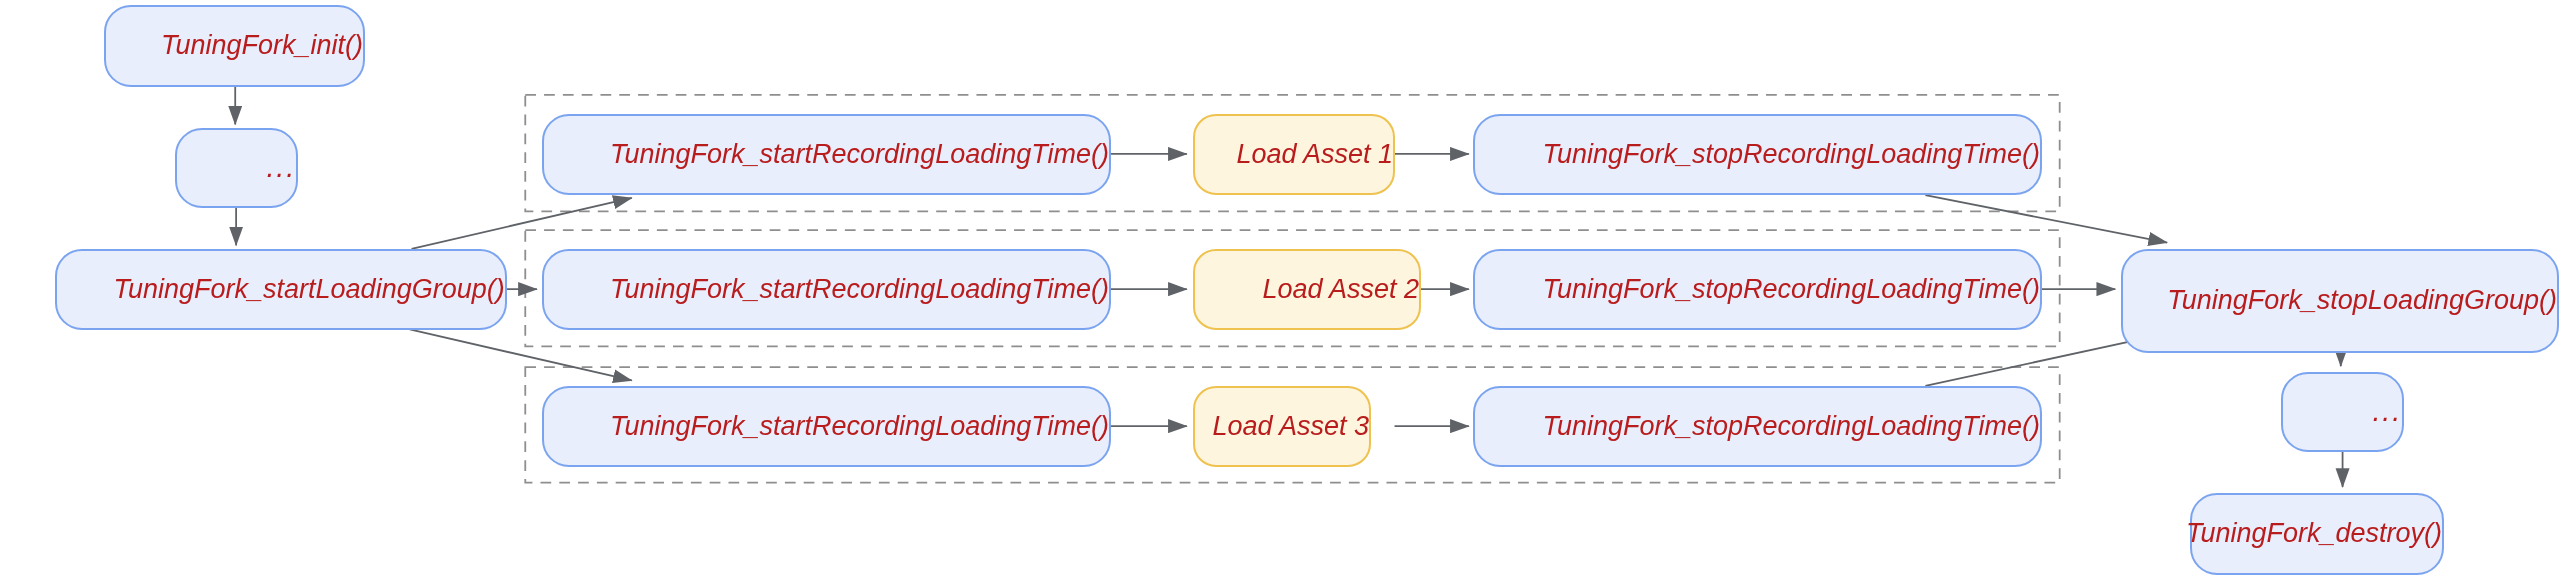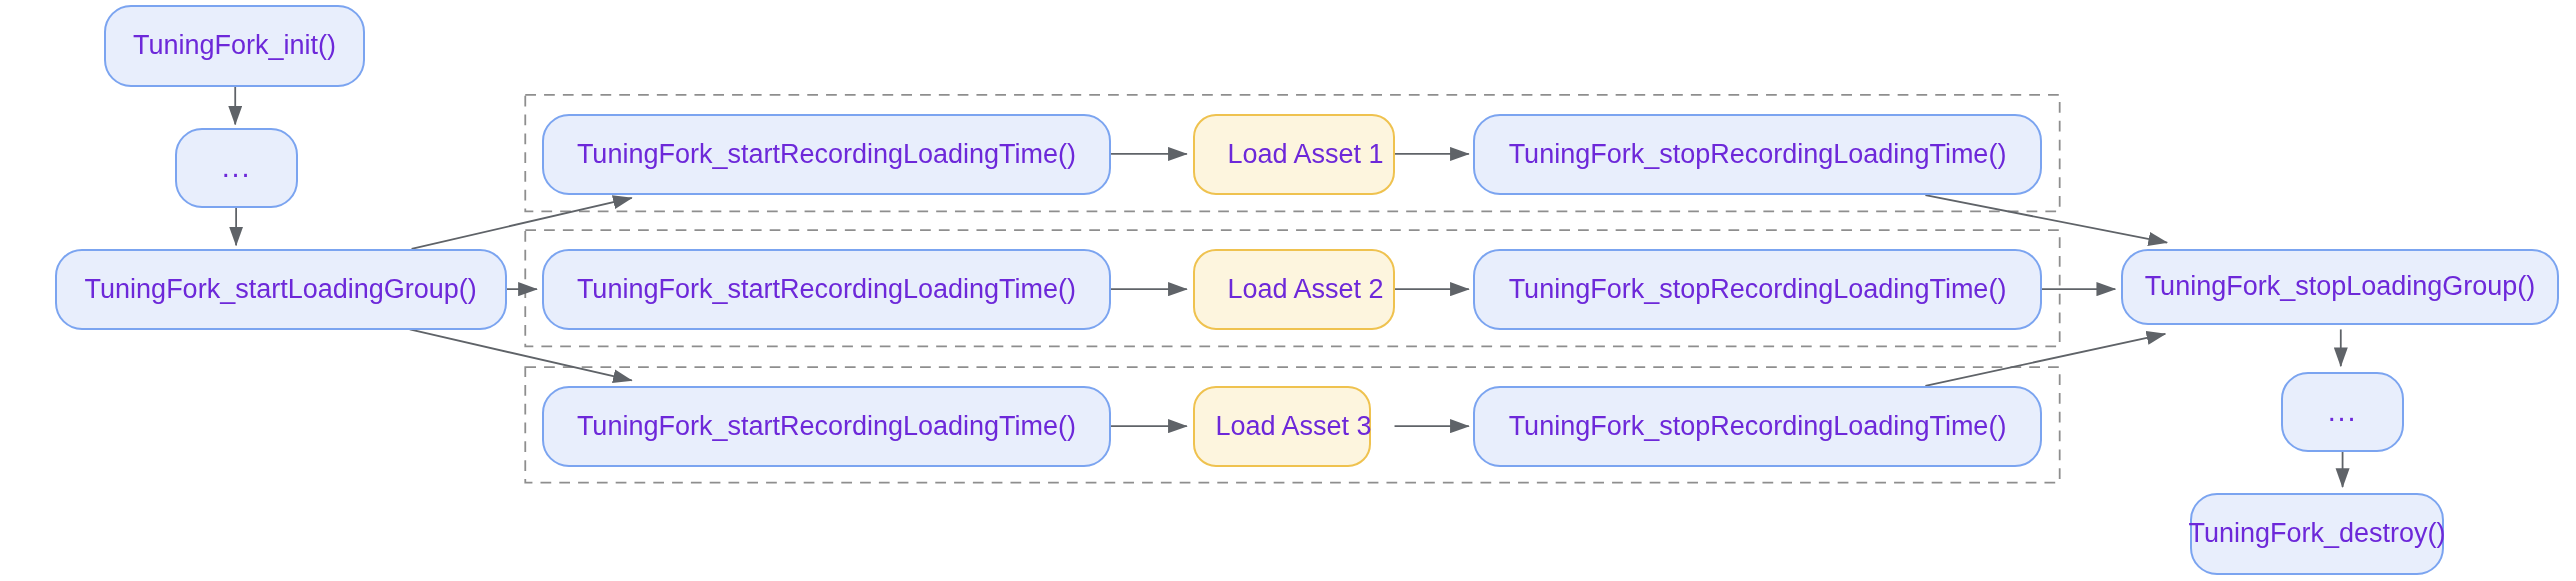--- a/index.html
+++ b/index.html
@@ -18,29 +18,30 @@
   svg.edge-layer {
     position: absolute;
     left: 0;
     top: 0;
   }
   .node {
     position: absolute;
     box-sizing: border-box;
     display: flex;
     align-items: center;
-    justify-content: center;
+    justify-content: flex-end;
     text-align: center;
     background: #E8EEFC;
     border: 2.2px solid #7BA4F0;
     border-radius: 27px;
-    color: #6d28d9;
+    color: #b91c1c;
     font-size: 27px;
     line-height: 1.1;
     white-space: nowrap;
+    font-style: italic;
   }
   .node.asset {
     background: #FDF5DE;
     border-color: #EFC24F;
     border-radius: 23px;
     padding-left: 23px;
   }
   .node.ellipsis {
     font-size: 29px;
     letter-spacing: 1.8px;
@@ -105,38 +106,38 @@
   <div class="node asset" style="left:1193px; top:114px; width:202px; height:81px;">
     <span>Load Asset 1</span>
   </div>
   <div class="node" style="left:1473px; top:114px; width:569px; height:81px;">
     <span>TuningFork_stopRecordingLoadingTime()</span>
   </div>
 
   <div class="node" style="left:542px; top:249px; width:569px; height:81px;">
     <span>TuningFork_startRecordingLoadingTime()</span>
   </div>
-  <div class="node asset" style="left:1193px; top:249px; width:202px; height:81px;">
+  <div class="node asset" style="left:1193px; top:249px; width:228px; height:81px;">
     <span>Load Asset 2</span>
   </div>
   <div class="node" style="left:1473px; top:249px; width:569px; height:81px;">
     <span>TuningFork_stopRecordingLoadingTime()</span>
   </div>
 
   <div class="node" style="left:542px; top:386px; width:569px; height:81px;">
     <span>TuningFork_startRecordingLoadingTime()</span>
   </div>
   <div class="node asset" style="left:1193px; top:386px; width:178px; height:81px;">
     <span>Load Asset 3</span>
   </div>
   <div class="node" style="left:1473px; top:386px; width:569px; height:81px;">
     <span>TuningFork_stopRecordingLoadingTime()</span>
   </div>
 
-  <div class="node" style="left:2121px; top:249px; width:438px; height:76px;">
+  <div class="node" style="left:2121px; top:249px; width:438px; height:104px;">
     <span>TuningFork_stopLoadingGroup()</span>
   </div>
 
   <div class="node ellipsis" style="left:2281px; top:372px; width:123px; height:80px;">
     <span>...</span>
   </div>
 
   <div class="node" style="left:2190px; top:493px; width:254px; height:82px;">
     <span>TuningFork_destroy()</span>
   </div>

